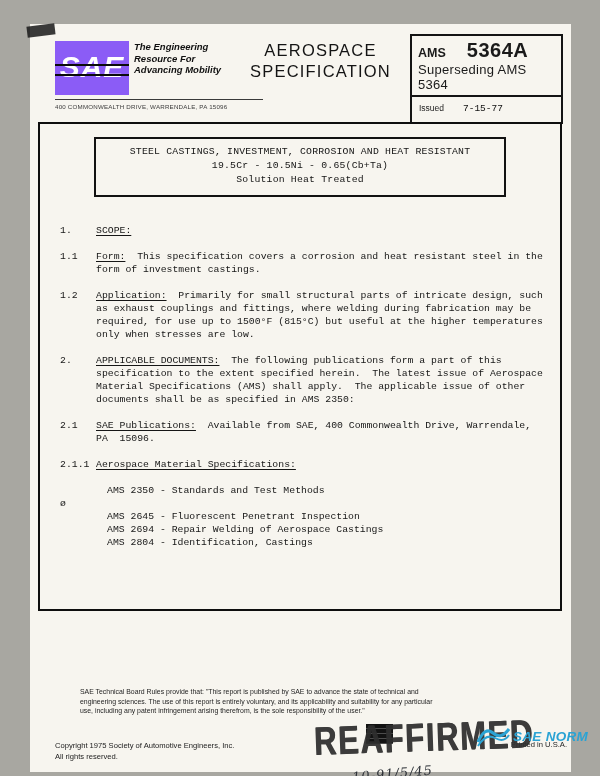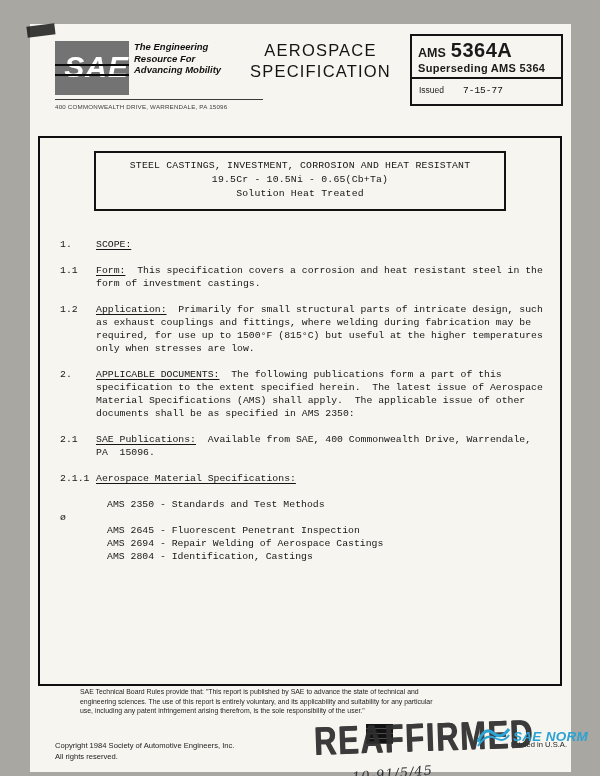--- a/index.html
+++ b/index.html
@@ -8,49 +8,49 @@
          font-family:"Liberation Sans", sans-serif; color:#1a1a1a; }
 
   .page { position:absolute; left:30px; top:24px; width:541px; height:748px;
           background:#f7f5ef; }
 
   .smudge { position:absolute; left:-3px; top:1px; width:28px; height:11px;
             background:#191919; transform:rotate(-7deg); opacity:.85; }
 
   
   .sae-logo { position:absolute; left:25px; top:17px; width:74px; height:54px;
-              background:#737373; text-align:right; overflow:hidden; }
+              background:#8b5cf6; text-align:center; overflow:hidden; }
   .sae-logo .sae-txt { font:italic 900 30px/52px "Liberation Sans", sans-serif;
                        color:#fff; letter-spacing:1px; }
   .sae-logo .stripe { position:absolute; left:0; right:0; height:2px; background:#0b0b0b; }
   .stripe.s1 { top:23px; } .stripe.s2 { top:33px; }
 
   .tagline { position:absolute; left:104px; top:17px;
              font:italic 700 9.5px/11.5px "Liberation Sans", sans-serif; color:#111; }
 
   .address { position:absolute; left:25px; top:75px; width:208px;
              border-top:1px solid #3a3a3a; padding-top:3px;
              font-size:6.2px; letter-spacing:.2px; color:#3c3c3c; white-space:nowrap; }
 
   .doc-type { position:absolute; left:188px; top:16px; width:205px; text-align:center;
               font-size:16.5px; line-height:20.5px; letter-spacing:1.2px; color:#141414; }
 
   .spec-box { position:absolute; left:380px; top:10px; width:153px;
               border:2px solid #141414; background:transparent; }
-  .spec-row1 { display:flex; align-items:baseline; gap:5px; padding:3px 6px 0; }
+  .spec-row1 { display:flex; align-items:baseline; gap:21px; padding:3px 6px 0; }
   .spec-prefix { font-weight:700; font-size:12.5px; }
   .spec-number { font-weight:700; font-size:20px; letter-spacing:.5px; }
-  .superseding { padding:0 6px 3px; font-size:11px; font-weight:700; letter-spacing:.3px; }
+  .superseding { padding:0 6px 3px; font-size:13px; font-weight:400; letter-spacing:.3px; }
   .spec-dates { border-top:2px solid #141414; padding:4px 7px 6px; }
   .date-row { display:flex; align-items:baseline; line-height:14px; }
   .date-label { width:44px; font-size:8.5px; color:#222; }
   .date-value { font-family:"Liberation Mono", monospace; font-size:9.5px; color:#111; }
 
   
-  .content-box { position:absolute; left:8px; top:112px; width:524px; height:550px;
+  .content-box { position:absolute; left:8px; top:98px; width:524px; height:489px;
                  border:2px solid #0e0e0e; }
   .title-box { width:412px; margin:13px auto 0; border:2px solid #121212;
                padding:6px 4px 8px; text-align:center;
                font-family:"Liberation Mono", monospace; font-size:9.8px;
                line-height:14px; letter-spacing:.2px; color:#141414; }
 
   .doc-body { margin:27px 12px 0 20px;
               font-family:"Liberation Mono", monospace; font-size:9.8px;
               line-height:13px; color:#161616; }
   .para { display:flex; margin-bottom:13px; }
@@ -197,21 +197,21 @@
           <span class="ams-text">AMS 2804 - Identification, Castings</span>
         </div>
       </div>
 
     </div>
   </div>
 
   <div class="legal">SAE Technical Board Rules provide that: "This report is published by SAE to advance the state of technical and
 engineering sciences. The use of this report is entirely voluntary, and its applicability and suitability for any particular
 use, including any patent infringement arising therefrom, is the sole responsibility of the user."</div>
-  <div class="copyright">Copyright  1984  Society of Automotive Engineers, Inc.</div>
+  <div class="copyright">Copyright  1975  Society of Automotive Engineers, Inc.</div>
   <div class="rights">All rights reserved.</div>
   <div class="printed">Printed in U.S.A.</div>
 
   <div class="stamp-mark"></div>
   <div class="stamp">REAFFIRMED</div>
   <div class="handwriting">10-91/5/45</div>
 
   <div class="watermark">
     <svg width="34" height="24" viewBox="0 0 34 24">
       <path d="M2 18 Q9 2 17 9 T33 5" stroke="#2ba3d4" stroke-width="3" fill="none"></path>

